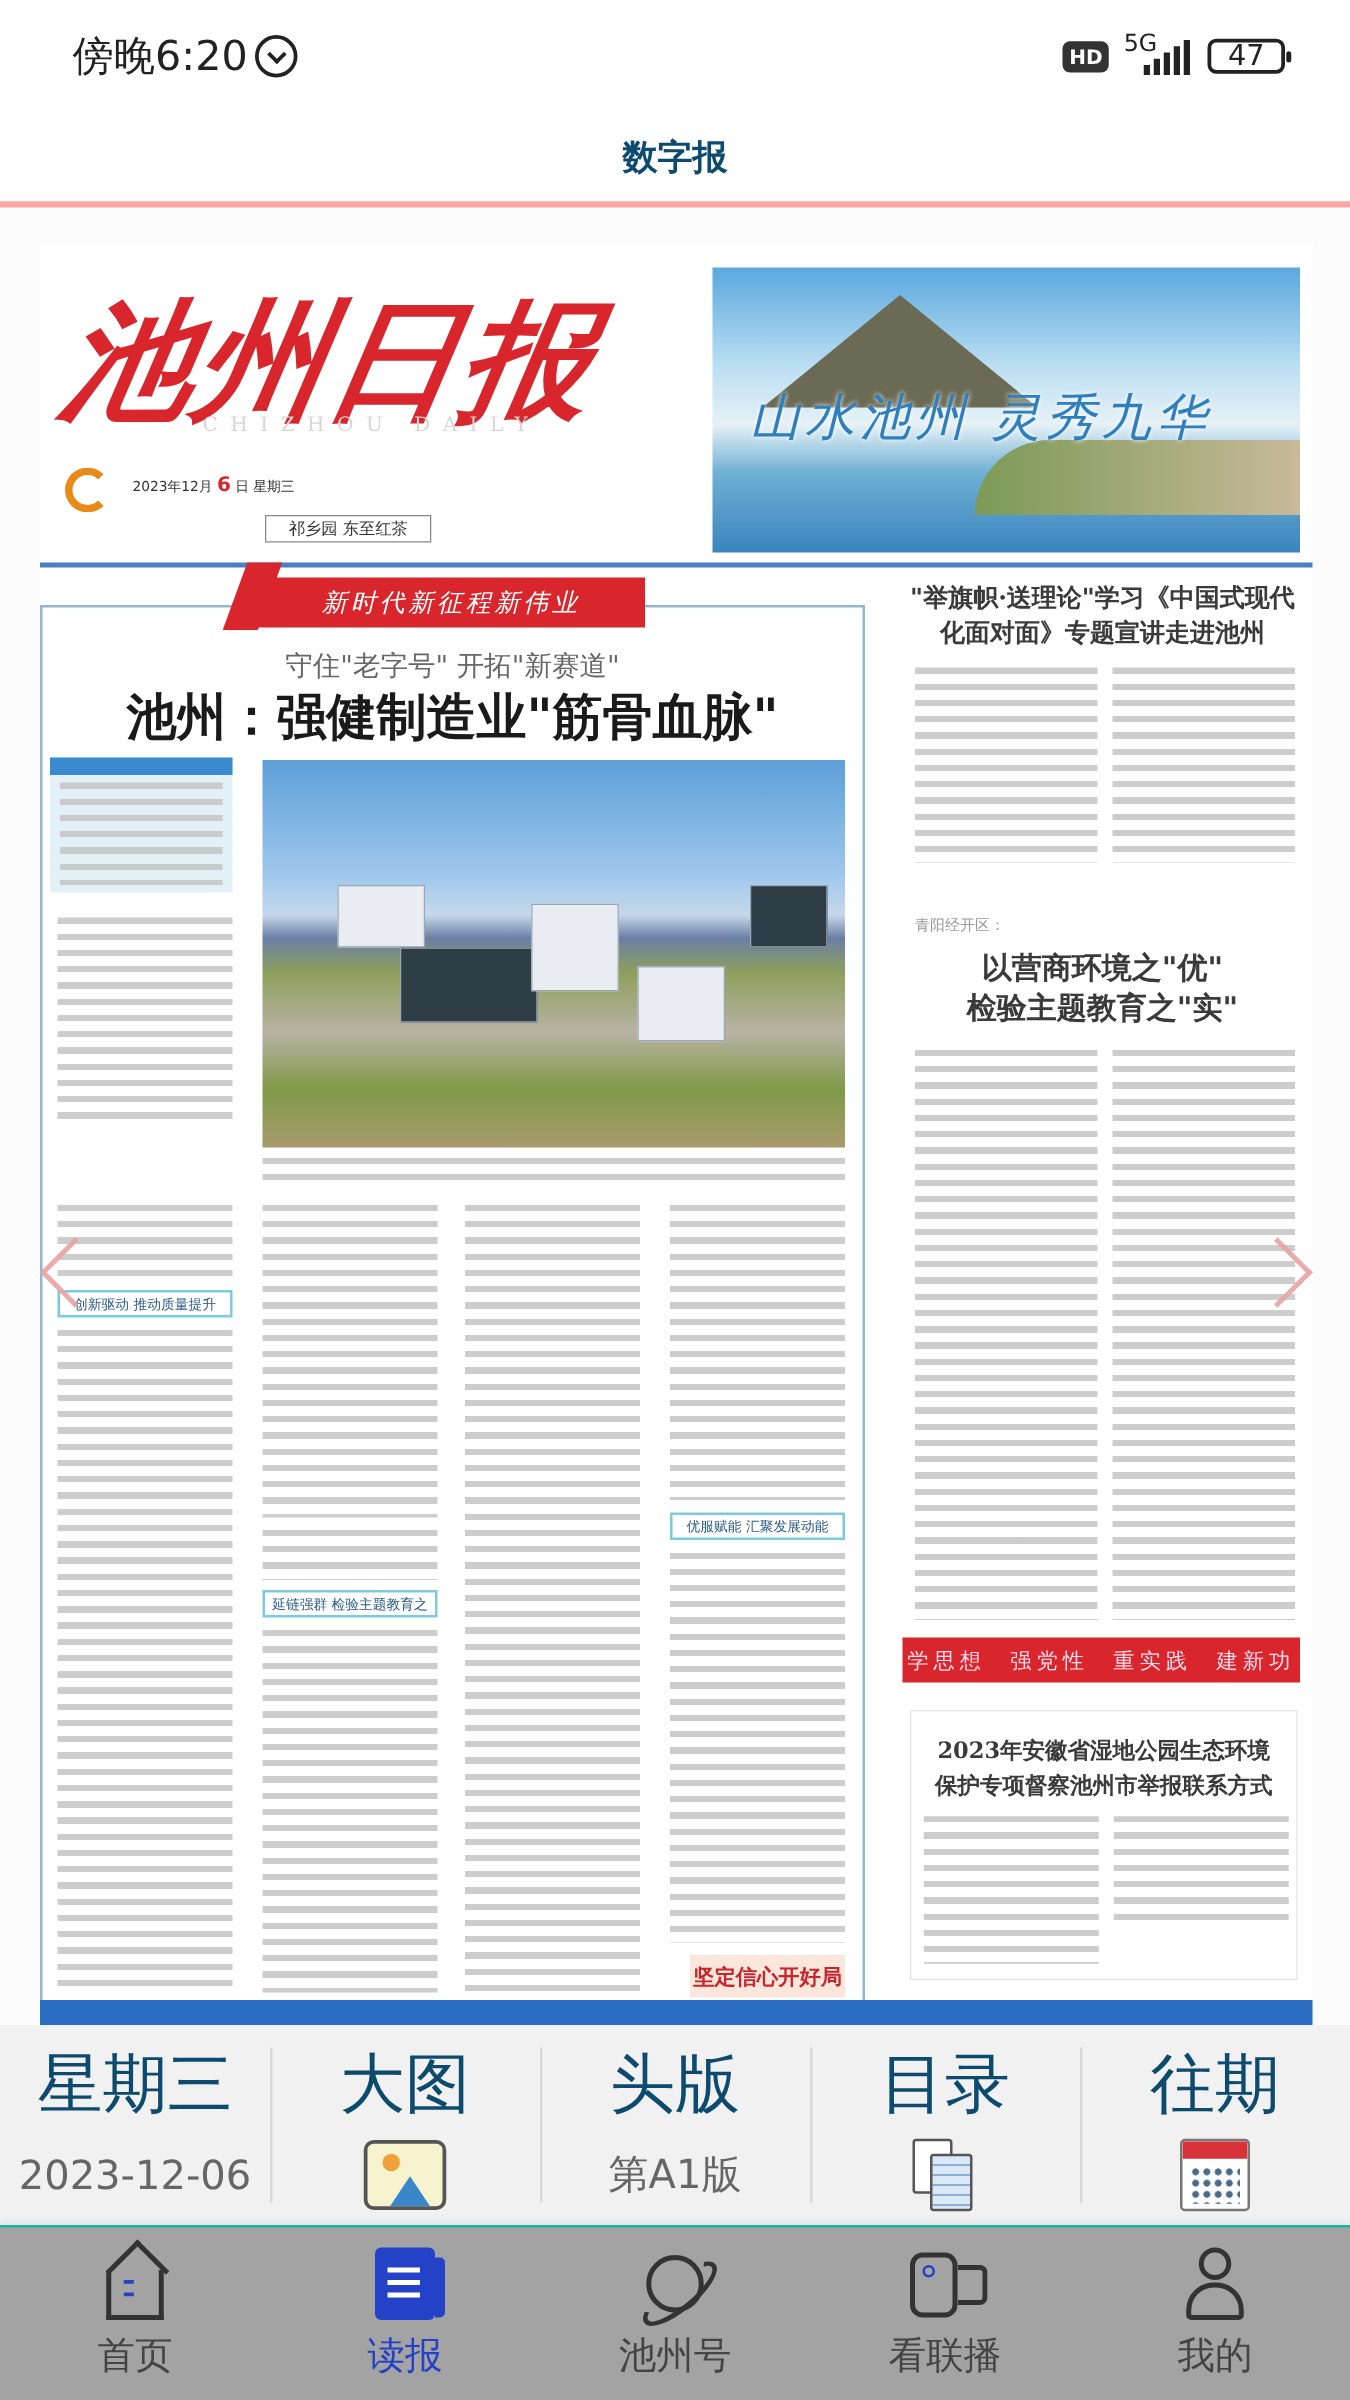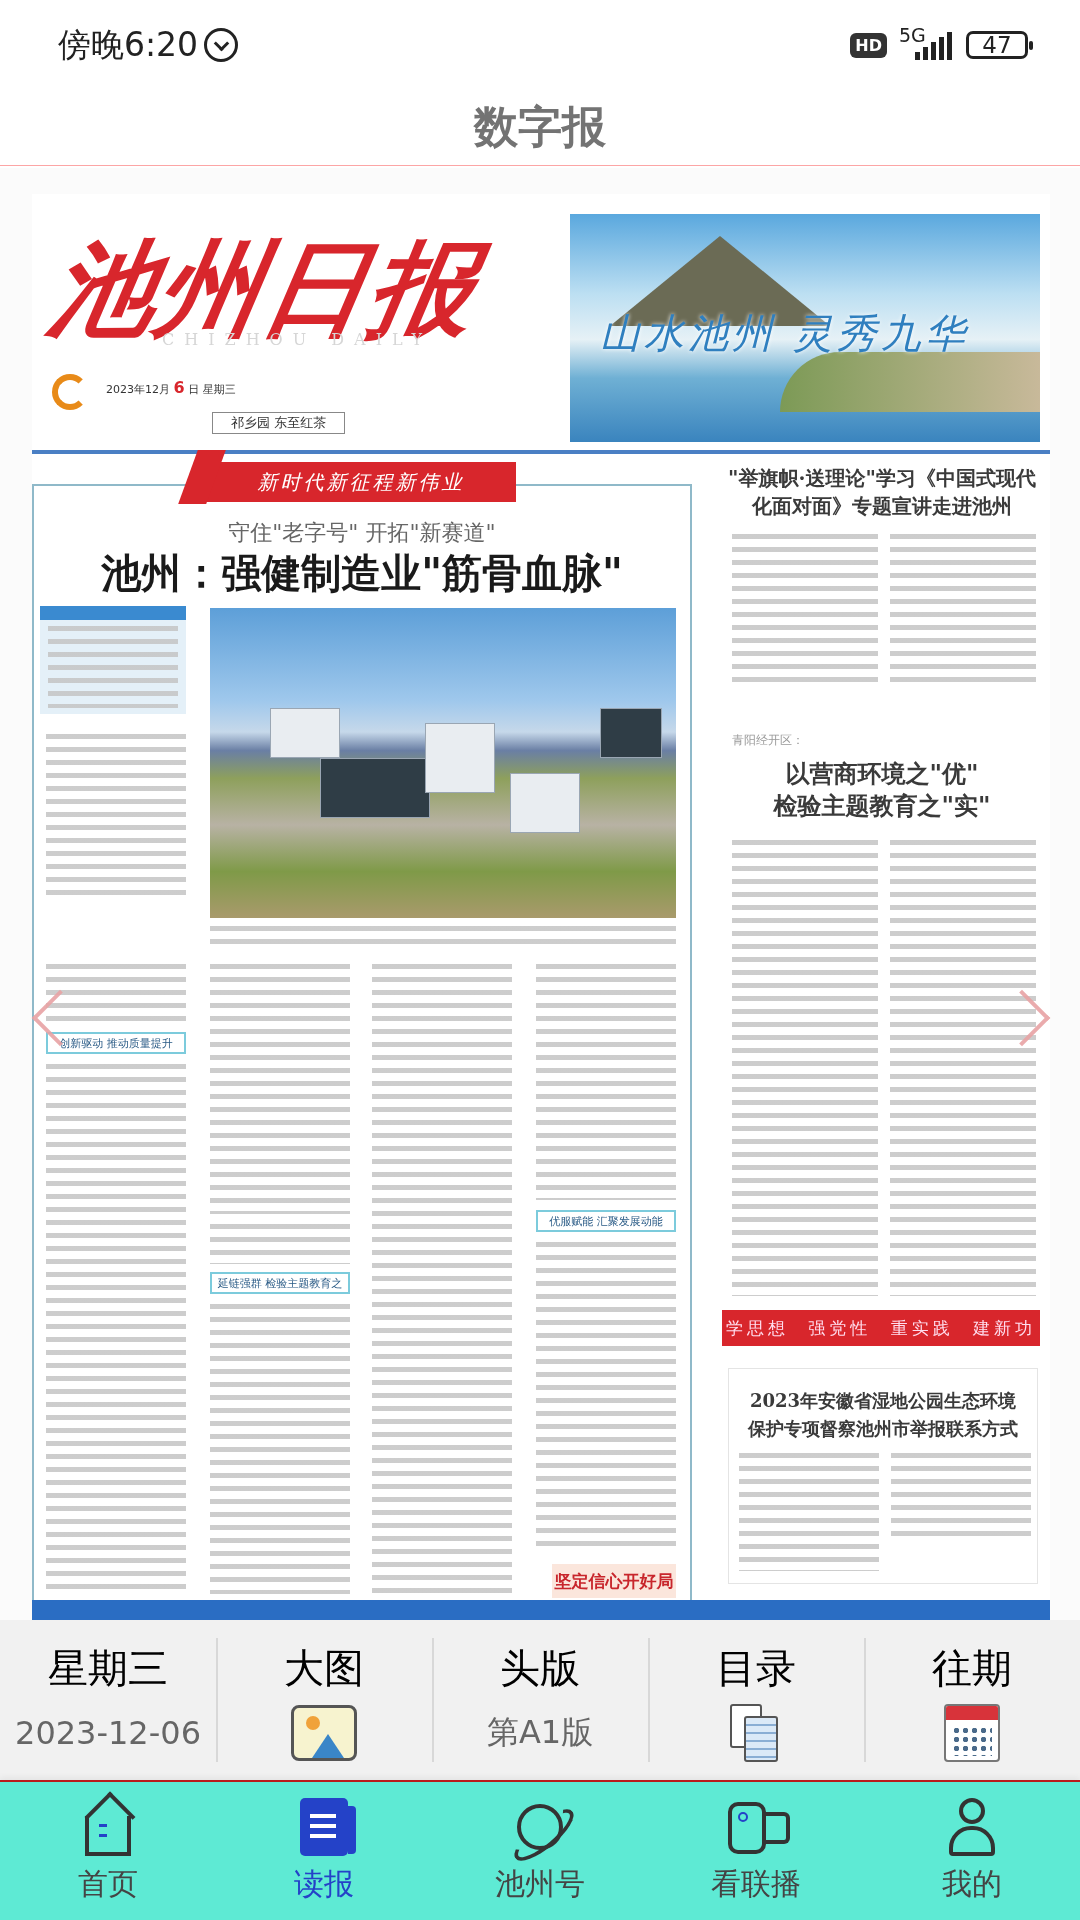--- a/index.html
+++ b/index.html
@@ -13,21 +13,21 @@
   .alarm-icon::after { content: ""; position: absolute; left: 9px; top: 7px; width: 8px; height: 8px; border-right: 3px solid #222; border-bottom: 3px solid #222; transform: rotate(45deg); }
   .status-right { display: flex; align-items: center; gap: 14px; }
   .hd-badge { background: #333; color: #fff; font-size: 16px; font-weight: bold; border-radius: 6px; padding: 3px 5px; }
   .signal { display: flex; align-items: flex-end; gap: 3px; height: 30px; position: relative; }
   .signal .tag { position: absolute; top: -6px; left: -2px; font-size: 19px; color: #222; }
   .signal span.bar { width: 5px; background: #222; display: inline-block; }
   .battery { width: 62px; height: 28px; border: 3px solid #222; border-radius: 7px; display: flex; align-items: center; justify-content: center; font-size: 23px; color: #222; position: relative; }
   .battery::after { content: ""; position: absolute; right: -8px; top: 7px; width: 4px; height: 9px; background: #222; border-radius: 2px; }
 
   
-  .app-title { position: absolute; top: 90px; left: 0; width: 1080px; height: 76px; display: flex; align-items: center; justify-content: center; font-size: 44px; font-weight: bold; color: #737373; border-bottom: 1px solid #fca5a5; }
+  .app-title { position: absolute; top: 90px; left: 0; width: 1080px; height: 76px; display: flex; align-items: center; justify-content: center; font-size: 28px; font-weight: bold; color: #0c4a6e; border-bottom: 5px solid #fca5a5; }
 
   
   .paper { position: absolute; top: 168px; left: 0; width: 1080px; height: 1452px; background: #fbfbfb; }
   .paper-inner { position: absolute; left: 32px; top: 26px; width: 1018px; height: 1416px; background: #fff; }
   .masthead-logo { position: absolute; left: 20px; top: 20px; width: 440px; height: 170px; }
   .masthead-logo .name { font-family: "DejaVu Serif", serif; font-size: 104px; font-style: italic; font-weight: bold; color: #d8262c; letter-spacing: 2px; line-height: 150px; transform: skewX(-10deg); }
   .masthead-logo .en { position: absolute; left: 110px; top: 116px; font-size: 16px; color: #d6d6d6; letter-spacing: 10px; font-family: "DejaVu Serif", serif; }
   .masthead-info { position: absolute; left: 20px; top: 180px; width: 480px; height: 50px; font-size: 11px; color: #555; }
   .mh-logo { position: absolute; left: 0; top: 0; width: 36px; height: 36px; border-radius: 50%; border: 6px solid #e88a18; border-right-color: transparent; }
   .mh-date { position: absolute; left: 54px; top: 4px; color: #333; }
@@ -63,34 +63,34 @@
   .footer-bar { position: absolute; left: 0; top: 1406px; width: 1018px; height: 20px; background: #2a6dc3; }
 
   .nav-arrow { position: absolute; top: 830px; width: 40px; height: 40px; border-left: 4px solid #e8a3a5; border-bottom: 4px solid #e8a3a5; opacity: 0.9; }
   .nav-arrow.left { left: 40px; transform: rotate(45deg); }
   .nav-arrow.right { left: 1002px; transform: rotate(-135deg); }
 
   
   .edition-bar { position: absolute; top: 1620px; left: 0; width: 1080px; height: 160px; background: #f1f1f1; display: flex; align-items: stretch; }
   .ed-item { flex: 1; display: flex; flex-direction: column; align-items: center; justify-content: center; gap: 10px; position: relative; }
   .ed-item + .ed-item::before { content: ""; position: absolute; left: 0; top: 18px; bottom: 18px; width: 2px; background: #d8d8d8; }
-  .ed-top { font-size: 40px; color: #000000; }
+  .ed-top { font-size: 52px; color: #0c4a6e; }
   .ed-sub { font-size: 32px; color: #666; height: 54px; display: flex; align-items: center; }
   .icon-image { width: 66px; height: 56px; background: #f7f3cf; border: 3px solid #555; border-radius: 8px; position: relative; overflow: hidden; }
   .icon-image::before { content: ""; position: absolute; left: 12px; top: 8px; width: 14px; height: 14px; border-radius: 50%; background: #f0a23a; }
   .icon-image::after { content: ""; position: absolute; left: 14px; bottom: -6px; width: 0; height: 0; border-left: 20px solid transparent; border-right: 20px solid transparent; border-bottom: 30px solid #3a86c8; }
   .icon-doc { width: 52px; height: 58px; position: relative; }
   .icon-doc .back { position: absolute; left: 0; top: 0; width: 32px; height: 44px; background: #fff; border: 2px solid #555; border-radius: 3px; }
   .icon-doc .front { position: absolute; left: 14px; top: 12px; width: 34px; height: 46px; background: #dbe9f7; border: 2px solid #555; border-radius: 3px; background-image: repeating-linear-gradient(180deg, transparent 0 6px, #8aaed4 6px 8px); }
   .icon-cal { width: 56px; height: 58px; border: 2px solid #777; border-radius: 4px; background: #fff; position: relative; overflow: hidden; }
   .icon-cal .top { height: 14px; background: #d8333a; }
   .icon-cal .grid { position: absolute; left: 6px; top: 20px; right: 6px; bottom: 4px; background-image: radial-gradient(circle, #4a6a8a 2.5px, transparent 3px); background-size: 9px 9px; }
 
   
-  .tab-bar { position: absolute; top: 1780px; left: 0; width: 1080px; height: 140px; background: #5eead4; display: flex; border-top: 2px solid #b91c1c; box-shadow: 0 -3px 6px rgba(0,0,0,0.05); }
+  .tab-bar { position: absolute; top: 1780px; left: 0; width: 1080px; height: 140px; background: #a3a3a3; display: flex; border-top: 2px solid #14b8a6; box-shadow: 0 -3px 6px rgba(0,0,0,0.05); }
   .tab { flex: 1; display: flex; flex-direction: column; align-items: center; justify-content: center; gap: 8px; }
   .tab-label { font-size: 30px; color: #444; }
   .tab.active .tab-label { color: #2442c8; }
   .ti { width: 56px; height: 58px; position: relative; }
   .ti-home { border: 4px solid #333; border-top: none; width: 46px; height: 40px; margin-top: 18px; position: relative; }
   .ti-home::before { content: ""; position: absolute; left: 3px; top: -17px; width: 32px; height: 32px; border-left: 4px solid #333; border-top: 4px solid #333; transform: rotate(45deg); }
   .ti-home::after { content: ""; position: absolute; left: 10px; top: 8px; width: 8px; height: 3px; background: #2442c8; box-shadow: 0 10px 0 #2442c8; }
   .ti-paper { width: 48px; height: 58px; background: #2442c8; border-radius: 5px; position: relative; }
   .ti-paper::before { content: ""; position: absolute; right: -8px; top: 8px; width: 8px; height: 48px; background: #2442c8; border-radius: 0 4px 4px 0; }
   .ti-paper::after { content: ""; position: absolute; left: 10px; top: 16px; width: 26px; height: 4px; background: #fff; box-shadow: 0 10px 0 #fff, 0 20px 0 #fff; }

